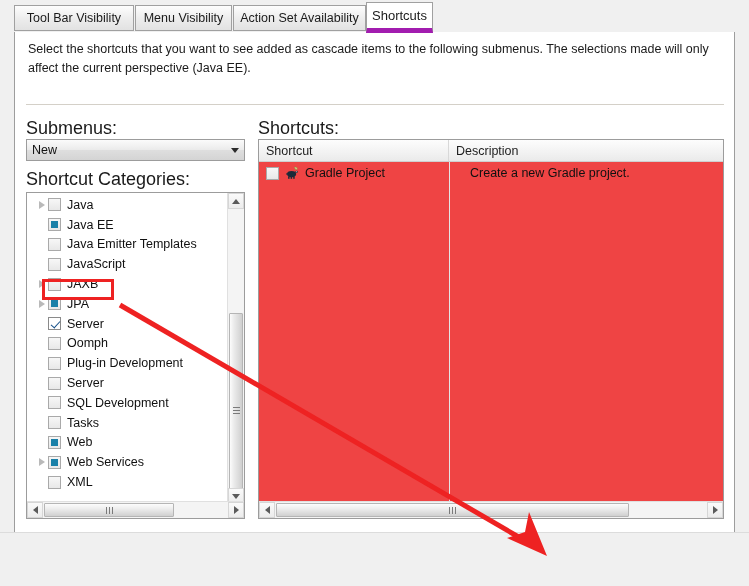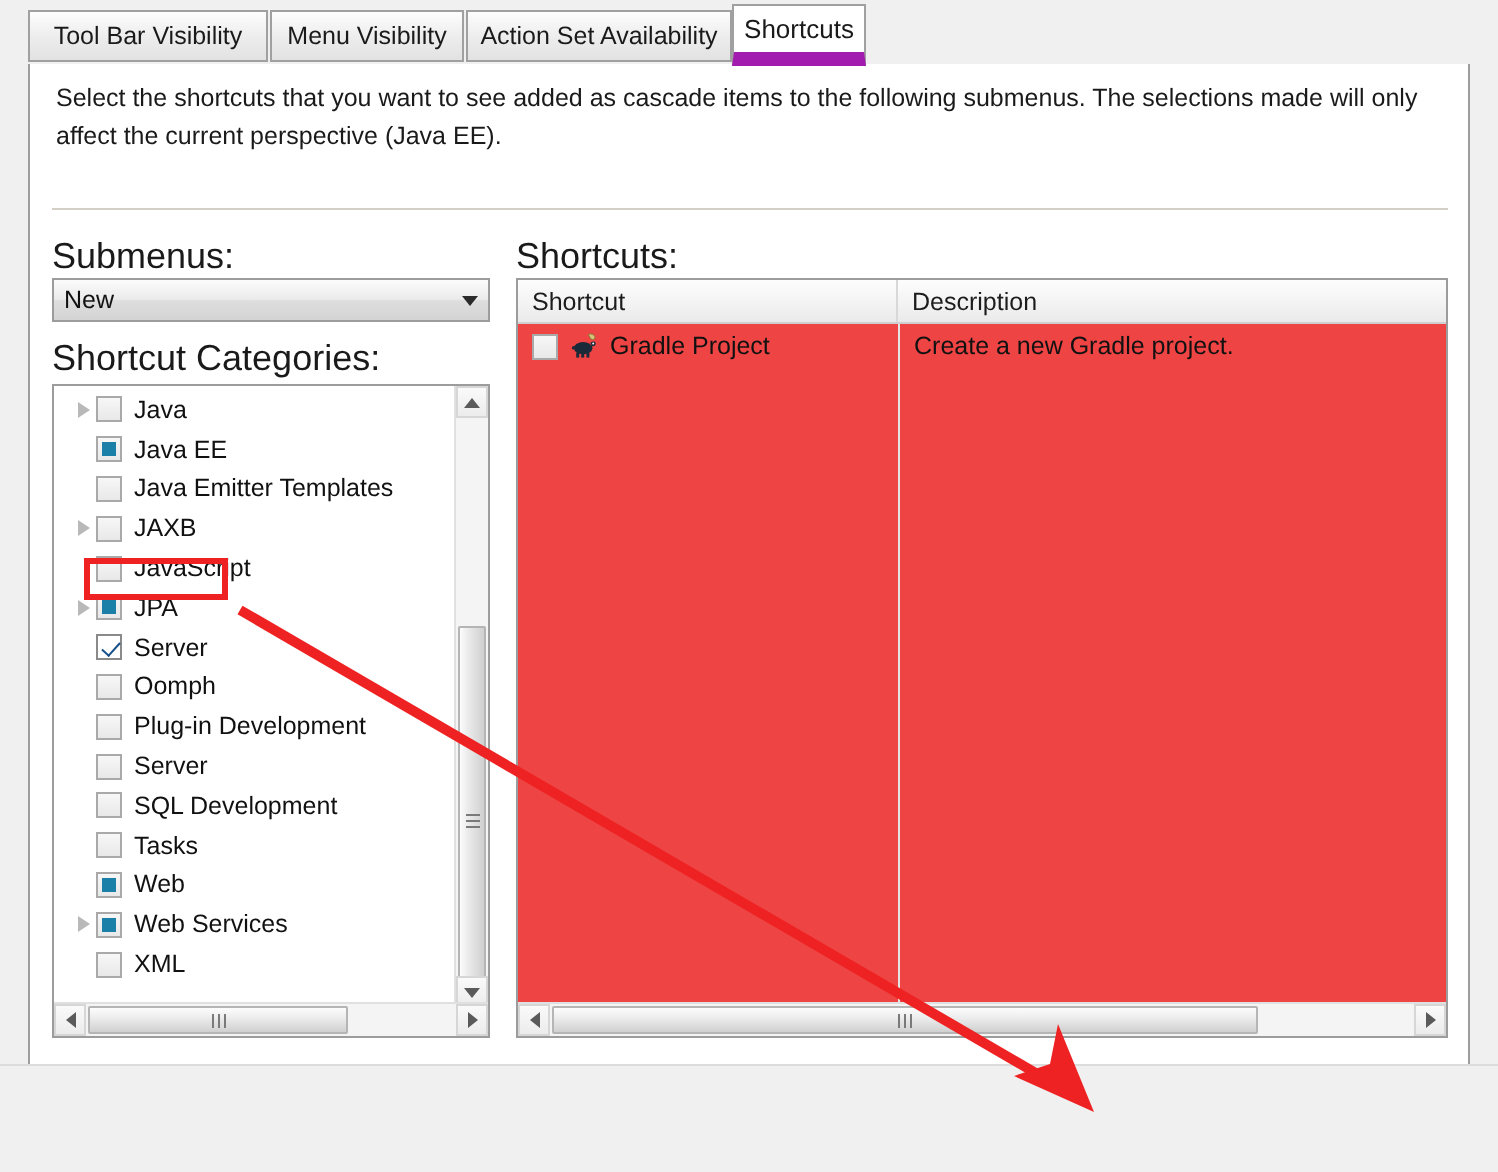--- a/index.html
+++ b/index.html
@@ -44,21 +44,21 @@
     align-items: center;
     justify-content: center;
     padding: 0 4px;
     white-space: nowrap;
     user-select: none;
   }
   .tab.selected {
     top: 2px;
     height: 31px;
     background: #ffffff;
-    border-bottom: 7px solid #a21caf;
+    border-bottom: 5px solid #a21caf;
     z-index: 5;
     font-size: 13px;
   }
 
   
   .panel {
     position: absolute;
     left: 14px;
     top: 32px;
     width: 721px;
@@ -352,21 +352,21 @@
   }
   .tc1 {
     width: 190px;
     display: flex;
     align-items: center;
     padding-left: 7px;
     box-sizing: border-box;
   }
   .tc2 {
     flex: 1;
-    padding-left: 8px;
+    padding-left: 21px;
     box-sizing: border-box;
     font-size: 12.5px;
     color: #111;
   }
   .col-divider {
     position: absolute;
     left: 190px;
     top: 22px;
     bottom: 16px;
     width: 1px;
@@ -471,30 +471,30 @@
             <span class="twisty"></span>
             <span class="cbox grayed"></span>
             <span class="tlabel">Java EE</span>
           </div>
           <div class="trow">
             <span class="twisty"></span>
             <span class="cbox"></span>
             <span class="tlabel">Java Emitter Templates</span>
           </div>
           <div class="trow">
+            <span class="twisty"></span>
+            <span class="cbox"></span>
+            <span class="tlabel">JavaScript</span>
+          </div>
+          <div class="trow">
             <span class="twisty">
               <span class="twisty-outline"></span>
             </span>
             <span class="cbox"></span>
             <span class="tlabel">JAXB</span>
-          </div>
-          <div class="trow">
-            <span class="twisty"></span>
-            <span class="cbox"></span>
-            <span class="tlabel">JavaScript</span>
           </div>
           <div class="trow">
             <span class="twisty">
               <span class="twisty-outline"></span>
             </span>
             <span class="cbox grayed"></span>
             <span class="tlabel">JPA</span>
           </div>
           <div class="trow">
             <span class="twisty"></span>

